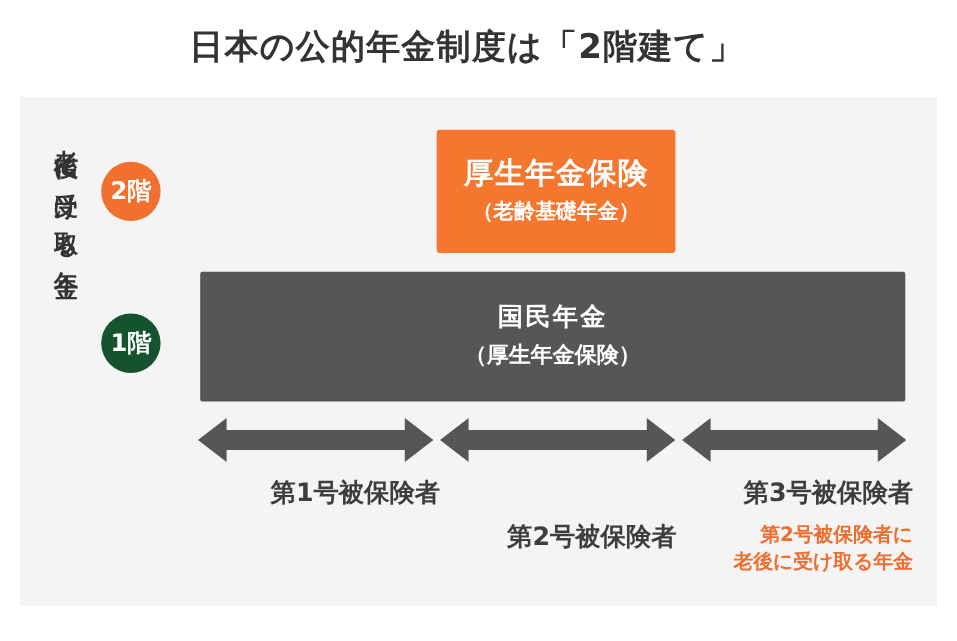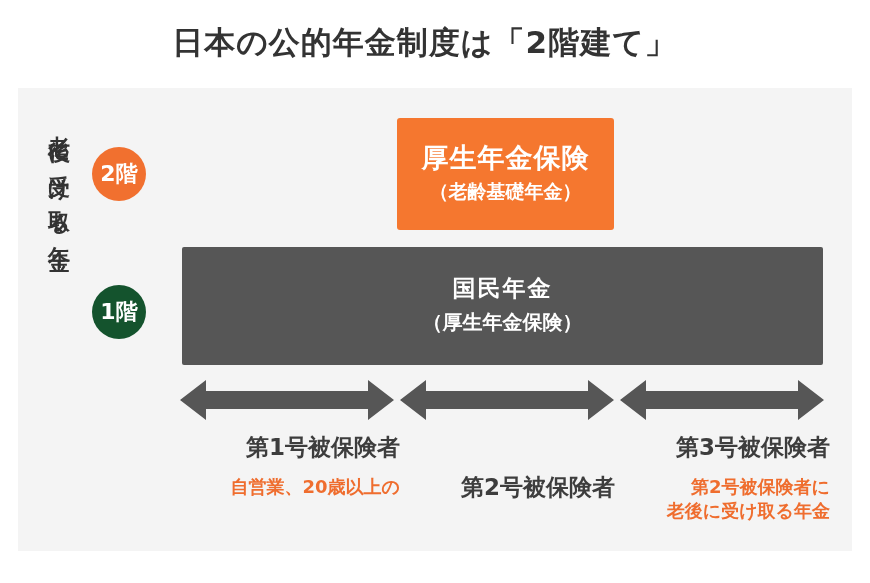--- a/index.html
+++ b/index.html
@@ -204,21 +204,20 @@
 </div>
 <div id="arrow-category-3" class="span-arrow">
   <svg viewBox="0 0 204 44" preserveAspectRatio="none" aria-hidden="true">
     <polygon points="0,22 26,2 26,13 178,13 178,2 204,22 178,42 178,31 26,31 26,42" fill="#565656"></polygon>
   </svg>
 </div>
 
 <div id="category-column-1" class="category-column">
   <div class="category-title">第1号被保険者</div>
   <div class="category-desc">
-    <div>自営業、20歳以上の</div>
   </div>
 </div>
 
 <div id="category-column-2" class="category-column">
   <div class="category-title">第2号被保険者</div>
 </div>
 
 <div id="category-column-3" class="category-column">
   <div class="category-title">第3号被保険者</div>
   <div class="category-desc">

